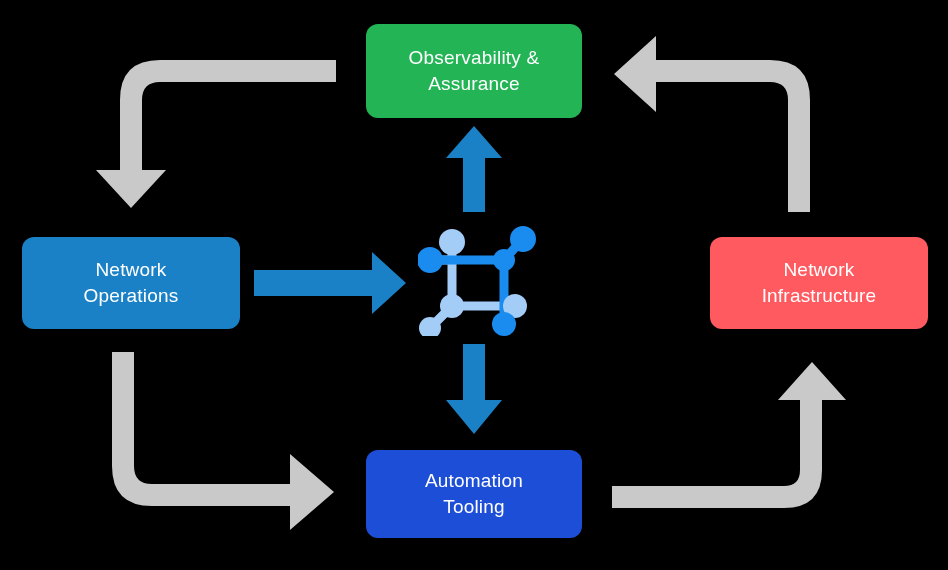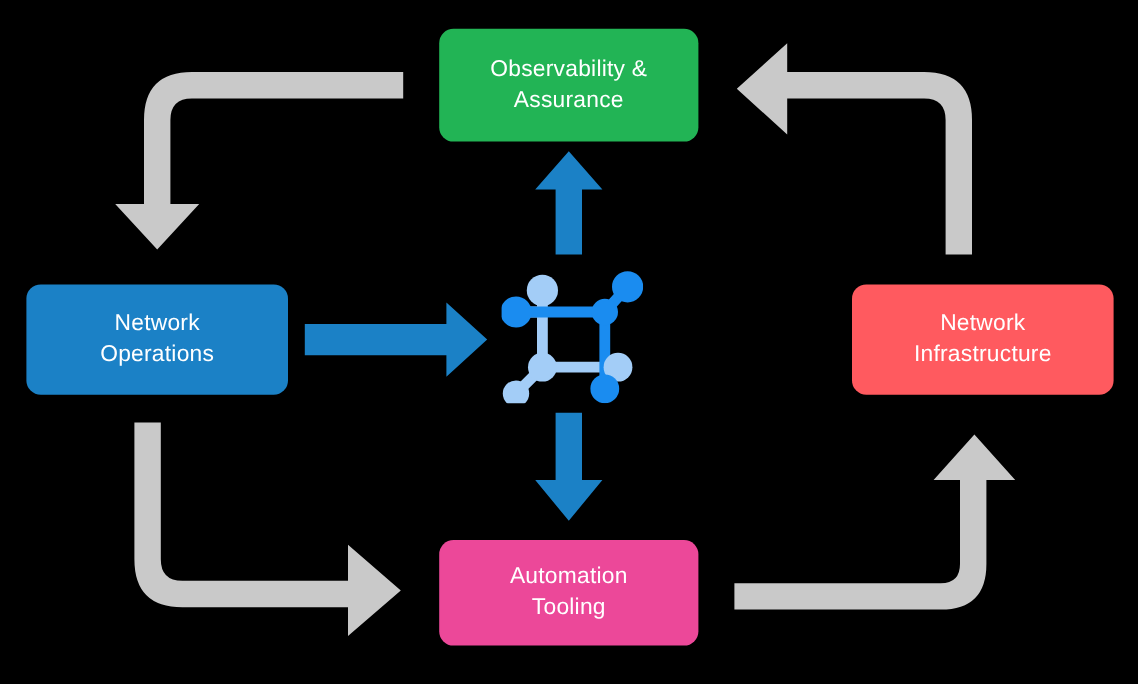--- a/index.html
+++ b/index.html
@@ -212,16 +212,16 @@
 
   <div class="node-box" id="box-observability" style="background-color: rgb(34, 180, 85);">Observability &amp;
 Assurance</div>
 
   <div class="node-box" id="box-operations" style="background-color: rgb(27, 129, 198);">Network
 Operations</div>
 
   <div class="node-box" id="box-infrastructure" style="background-color: rgb(255, 90, 95);">Network
 Infrastructure</div>
 
-  <div class="node-box" id="box-automation" style="background-color: #ec4899;">Automation
+  <div class="node-box" id="box-automation" style="background-color: #1d4ed8;">Automation
 Tooling</div>
 
 </div>
 
 </body></html>

